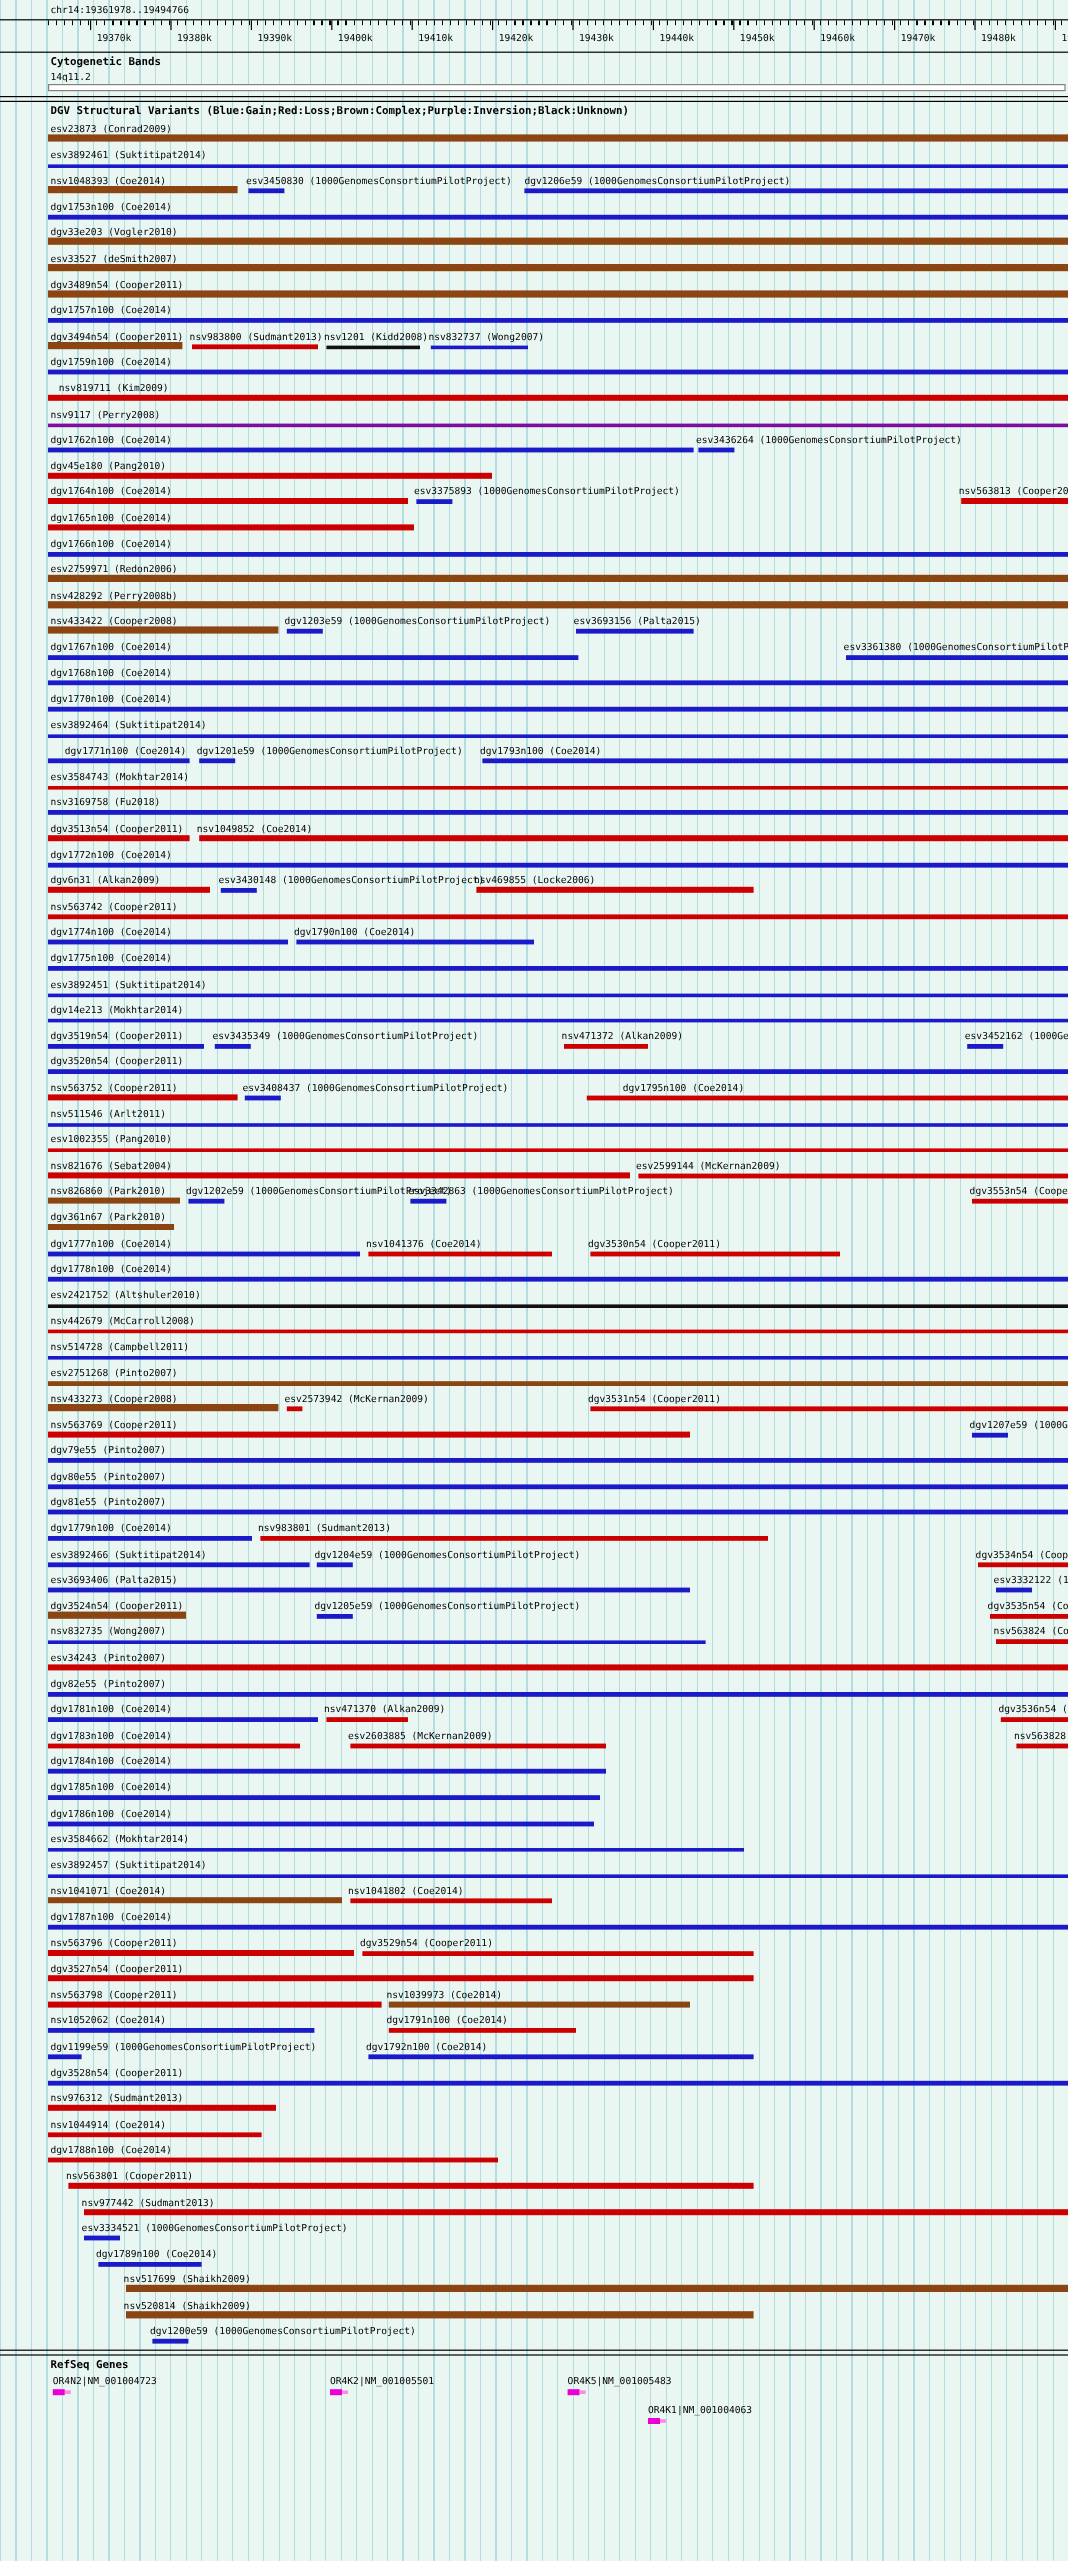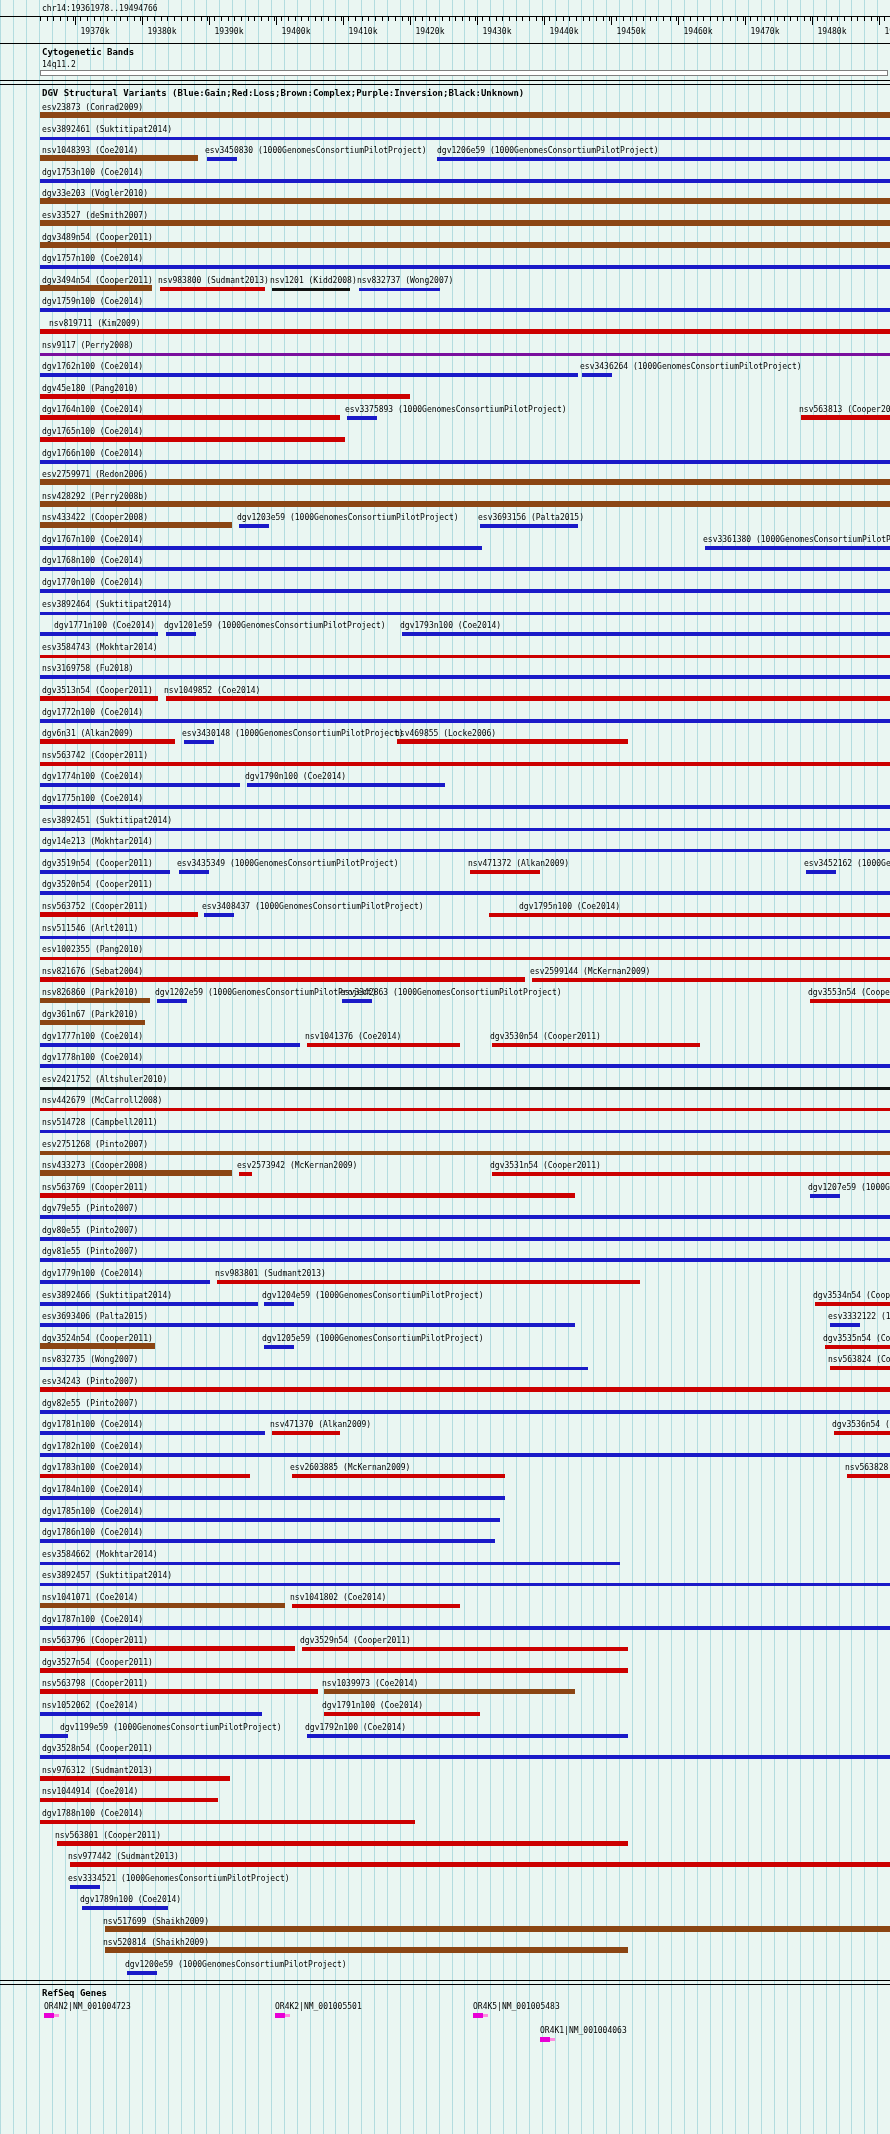--- a/index.html
+++ b/index.html
@@ -401,24 +401,20 @@
     </div>
     <div class="dgv-row">
       <span class="item-label" style="left: 42px;">dgv1781n100 (Coe2014)</span>
       <div class="item-bar" style="left: 40px; width: 225px; height: 4px; top: 13px; background: rgb(26, 26, 200);"></div>
       <span class="item-label" style="left: 270px;">nsv471370 (Alkan2009)</span>
       <div class="item-bar" style="left: 272px; width: 68px; height: 4px; top: 13px; background: rgb(204, 0, 0);"></div>
       <span class="item-label" style="left: 832px;">dgv3536n54 (Cooper2011)</span>
       <div class="item-bar" style="left: 834px; width: 56px; height: 4px; top: 13px; background: rgb(204, 0, 0);"></div>
     </div>
     <div class="dgv-row">
-      <span class="item-label" style="left: 42px;">dgv1782n100 (Coe2014)</span>
-      <div class="item-bar" style="left: 40px; width: 850px; height: 4px; top: 13px; background: rgb(26, 26, 200);"></div>
-    </div>
-    <div class="dgv-row">
       <span class="item-label" style="left: 42px;">dgv1783n100 (Coe2014)</span>
       <div class="item-bar" style="left: 40px; width: 210px; height: 4px; top: 13px; background: rgb(204, 0, 0);"></div>
       <span class="item-label" style="left: 290px;">esv2603885 (McKernan2009)</span>
       <div class="item-bar" style="left: 292px; width: 213px; height: 4px; top: 13px; background: rgb(204, 0, 0);"></div>
       <span class="item-label" style="left: 845px;">nsv563828 (Cooper2011)</span>
       <div class="item-bar" style="left: 847px; width: 43px; height: 4px; top: 13px; background: rgb(204, 0, 0);"></div>
     </div>
     <div class="dgv-row">
       <span class="item-label" style="left: 42px;">dgv1784n100 (Coe2014)</span>
       <div class="item-bar" style="left: 40px; width: 465px; height: 4px; top: 13px; background: rgb(26, 26, 200);"></div>
@@ -465,21 +461,21 @@
       <span class="item-label" style="left: 322px;">nsv1039973 (Coe2014)</span>
       <div class="item-bar" style="left: 324px; width: 251px; height: 5px; top: 12px; background: rgb(139, 69, 19);"></div>
     </div>
     <div class="dgv-row">
       <span class="item-label" style="left: 42px;">nsv1052062 (Coe2014)</span>
       <div class="item-bar" style="left: 40px; width: 222px; height: 4px; top: 13px; background: rgb(26, 26, 200);"></div>
       <span class="item-label" style="left: 322px;">dgv1791n100 (Coe2014)</span>
       <div class="item-bar" style="left: 324px; width: 156px; height: 4px; top: 13px; background: rgb(204, 0, 0);"></div>
     </div>
     <div class="dgv-row">
-      <span class="item-label" style="left: 60px;">dgv1199e59 (1000GenomesConsortiumPilotProject)</span>
+      <span class="item-label" style="left: 42px;">dgv1199e59 (1000GenomesConsortiumPilotProject)</span>
       <div class="item-bar" style="left: 40px; width: 28px; height: 4px; top: 13px; background: rgb(26, 26, 200);"></div>
       <span class="item-label" style="left: 305px;">dgv1792n100 (Coe2014)</span>
       <div class="item-bar" style="left: 307px; width: 321px; height: 4px; top: 13px; background: rgb(26, 26, 200);"></div>
     </div>
     <div class="dgv-row">
       <span class="item-label" style="left: 42px;">dgv3528n54 (Cooper2011)</span>
       <div class="item-bar" style="left: 40px; width: 850px; height: 4px; top: 13px; background: rgb(26, 26, 200);"></div>
     </div>
     <div class="dgv-row">
       <span class="item-label" style="left: 42px;">nsv976312 (Sudmant2013)</span>

